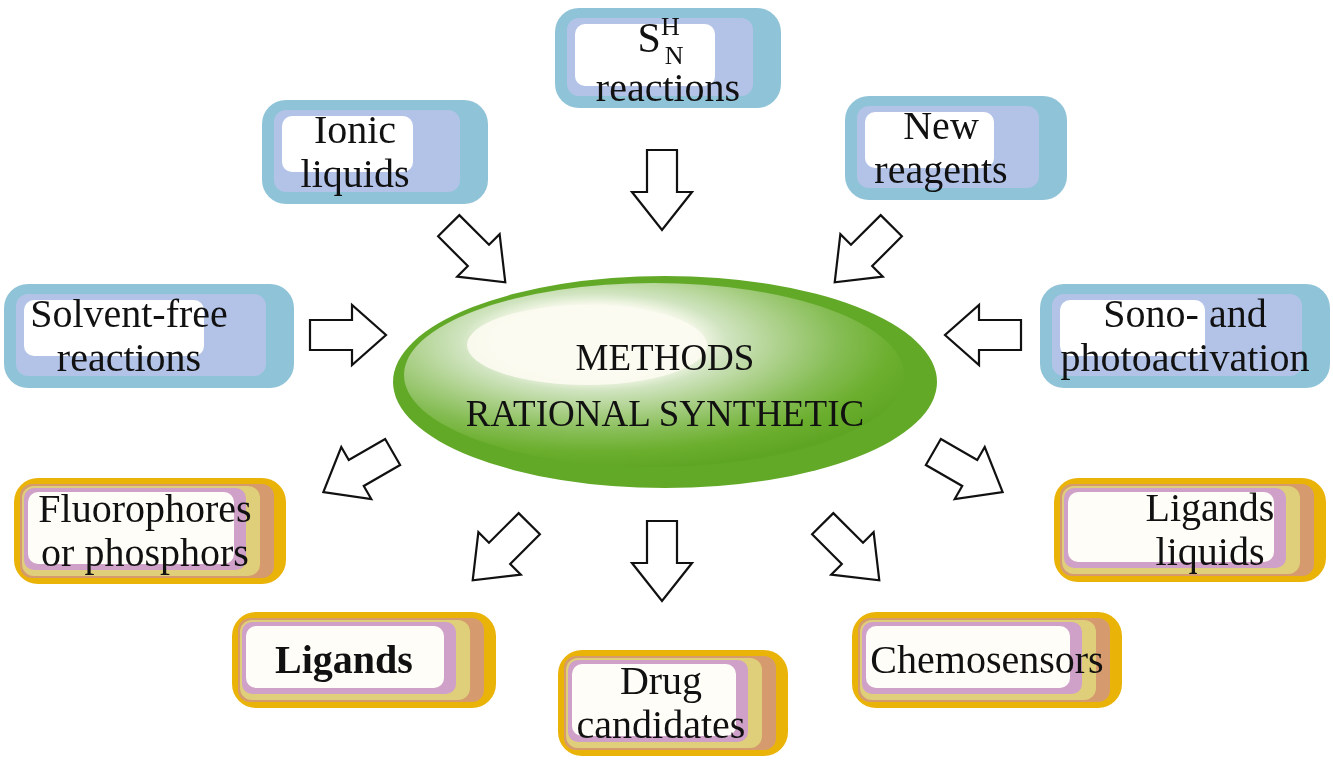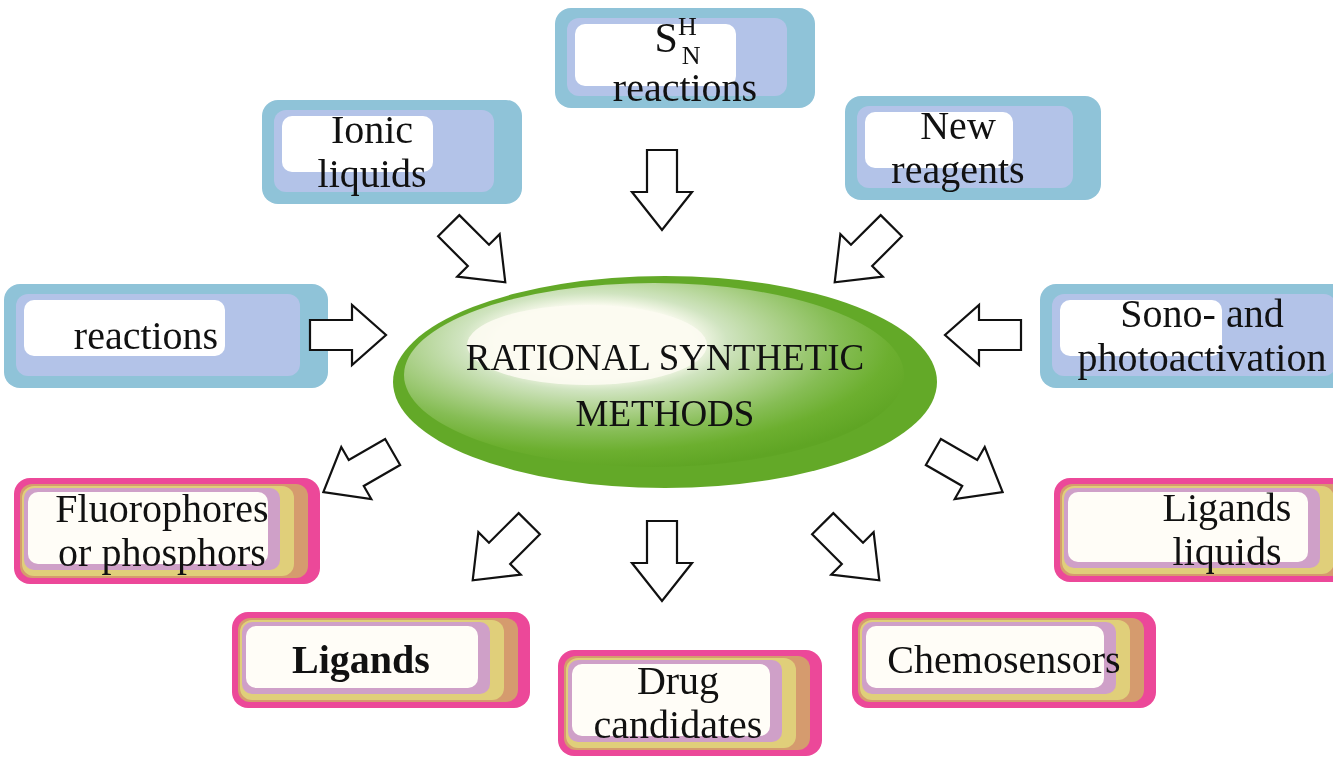--- a/index.html
+++ b/index.html
@@ -1,22 +1,22 @@
 <!DOCTYPE html>
 <html><head>
 <meta charset="utf-8">
 <style>
   html, body { margin:0; padding:0; background:#ffffff; }
   body { width:1333px; height:763px; position:relative; overflow:hidden;
          font-family: "Liberation Serif", "DejaVu Serif", serif; color:#111; }
-  .box { position:absolute; border-radius:16px;padding-left:34px; }
+  .box { position:absolute; border-radius:24px; }
   .blue-outer { background:#8fc3d8; }
   .blue-mid { position:absolute; left:12px; top:10px; right:28px; bottom:12px; background:#b3c3e8; border-radius:12px; }
   .blue-inner { position:absolute; left:20px; top:16px; width:58%; height:54%; background:#ffffff; border-radius:10px; }
-  .orange-outer { background:#ec4899; }
+  .orange-outer { background:#eab308; }
   .or-l1 { position:absolute; left:6px; top:6px; right:12px; bottom:6px; background:#d59b6e; border-radius:12px; }
   .or-l2 { position:absolute; left:8px; top:8px; right:26px; bottom:8px; background:#e0cf7a; border-radius:12px; }
   .or-l3 { position:absolute; left:10px; top:10px; right:40px; bottom:14px; background:#cfa0c8; border-radius:10px; }
   .or-inner { position:absolute; left:14px; top:14px; right:52px; bottom:20px; background:#fffdf7; border-radius:10px; }
   .label { position:absolute; left:0; right:0; top:0; bottom:0; display:flex; flex-direction:column;
            align-items:center; justify-content:center; text-align:center; font-size:40px; line-height:44px; z-index:2; }
   .label span { display:block; white-space:nowrap; }
   .sn { font-size:42px; }
   .sn sup { font-size:26px; position:relative; top:-2px; }
   .sn .sub { font-size:26px; position:relative; left:-15px; top:12px; }
@@ -39,22 +39,22 @@
       <stop offset="0.7" stop-color="#86bd55"></stop>
       <stop offset="0.85" stop-color="#6caf2f"></stop>
       <stop offset="1" stop-color="#5fa524"></stop>
     </radialGradient>
   </defs>
   <ellipse cx="273" cy="107" rx="272" ry="106" fill="#63a928"></ellipse>
   <ellipse cx="262" cy="100" rx="250" ry="92" fill="url(#g1)"></ellipse>
   <ellipse cx="195" cy="70" rx="120" ry="40" fill="#fcfbf1" opacity="0.9"></ellipse>
 </svg>
 <div id="core-text">
+  <span>METHODS</span>
   <span>RATIONAL SYNTHETIC</span>
-  <span>METHODS</span>
 </div>
 
 <div class="box blue-outer" style="left:555px;top:8px;width:226px;height:100px;">
   <div class="blue-mid"></div>
   <div class="blue-inner" style="width:62%;height:62%;"></div>
   <div class="label">
     <span class="sn"><span style="display:inline">S</span><sup>H</sup><span class="sub" style="display:inline">N</span></span>
     <span>reactions</span>
   </div>
 </div>
@@ -74,20 +74,21 @@
   <div class="label" style="right:30px;justify-content:center;">
     <span>New</span>
     <span>reagents</span>
   </div>
 </div>
 
 <div class="box blue-outer" style="left:4px;top:284px;width:290px;height:104px;">
   <div class="blue-mid"></div>
   <div class="blue-inner" style="width:62%;"></div>
   <div class="label" style="right:40px;">
+    <span>Solvent-free</span>
     <span>reactions</span>
   </div>
 </div>
 
 <div class="box blue-outer" style="left:1040px;top:284px;width:290px;height:104px;">
   <div class="blue-mid"></div>
   <div class="blue-inner" style="width:50%;"></div>
   <div class="label">
     <span>Sono- and</span>
     <span>photoactivation</span>

